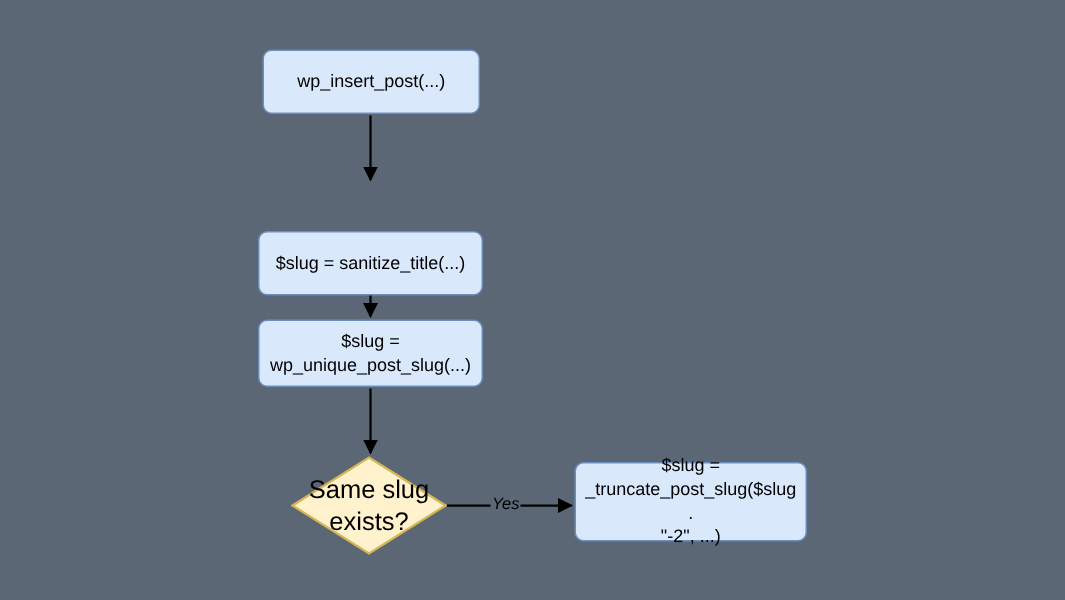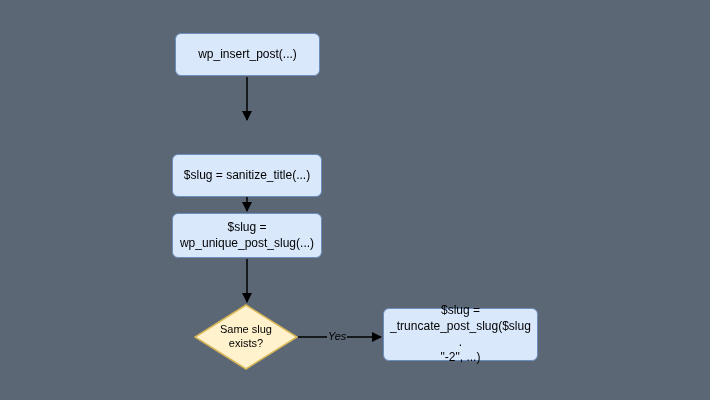--- a/index.html
+++ b/index.html
@@ -51,21 +51,21 @@
   .diamond {
     background: transparent;
   }
   .diamond .shape {
     position: absolute;
     left: 0;
     top: 0;
   }
   .diamond .label {
     position: relative;
-    font-size: 11px;
+    font-size: 17px;
     line-height: 1.25;
   }
   .edge-label {
     position: absolute;
     font-size: 11px;
     line-height: 13px;
     color: #000;
     background: var(--background, #5b6774);
     padding: 0 1px;
     white-space: nowrap;

